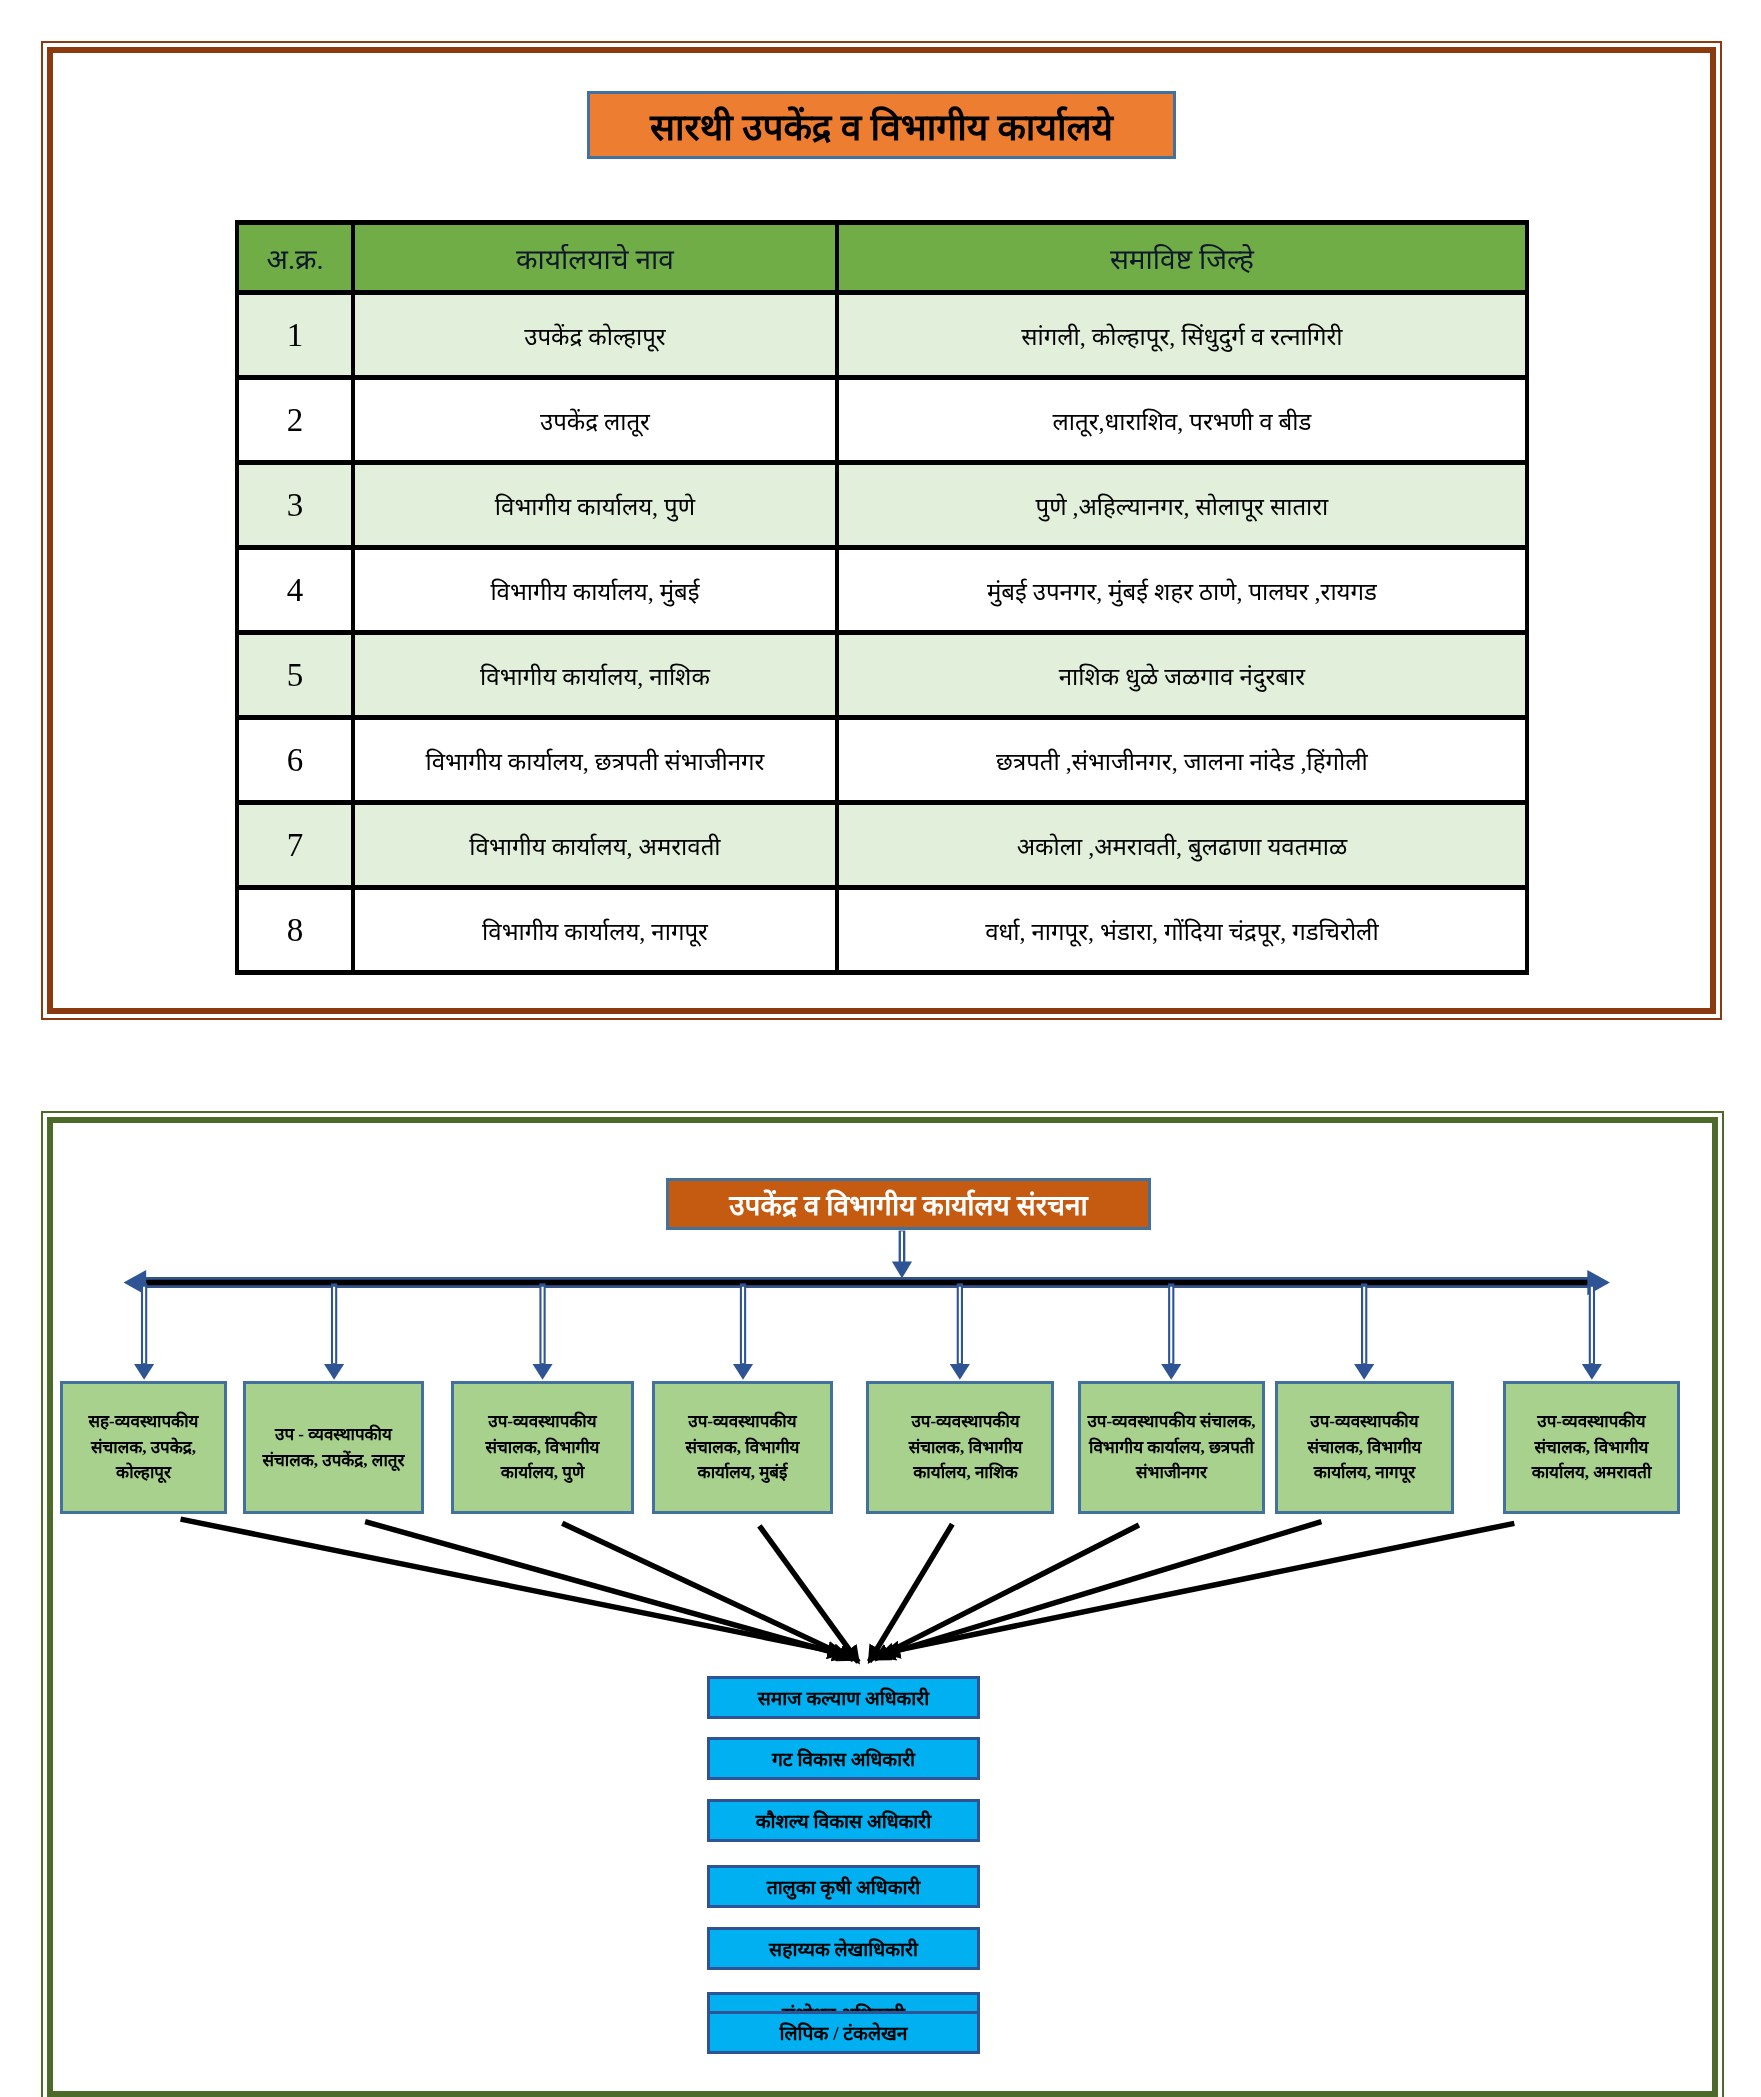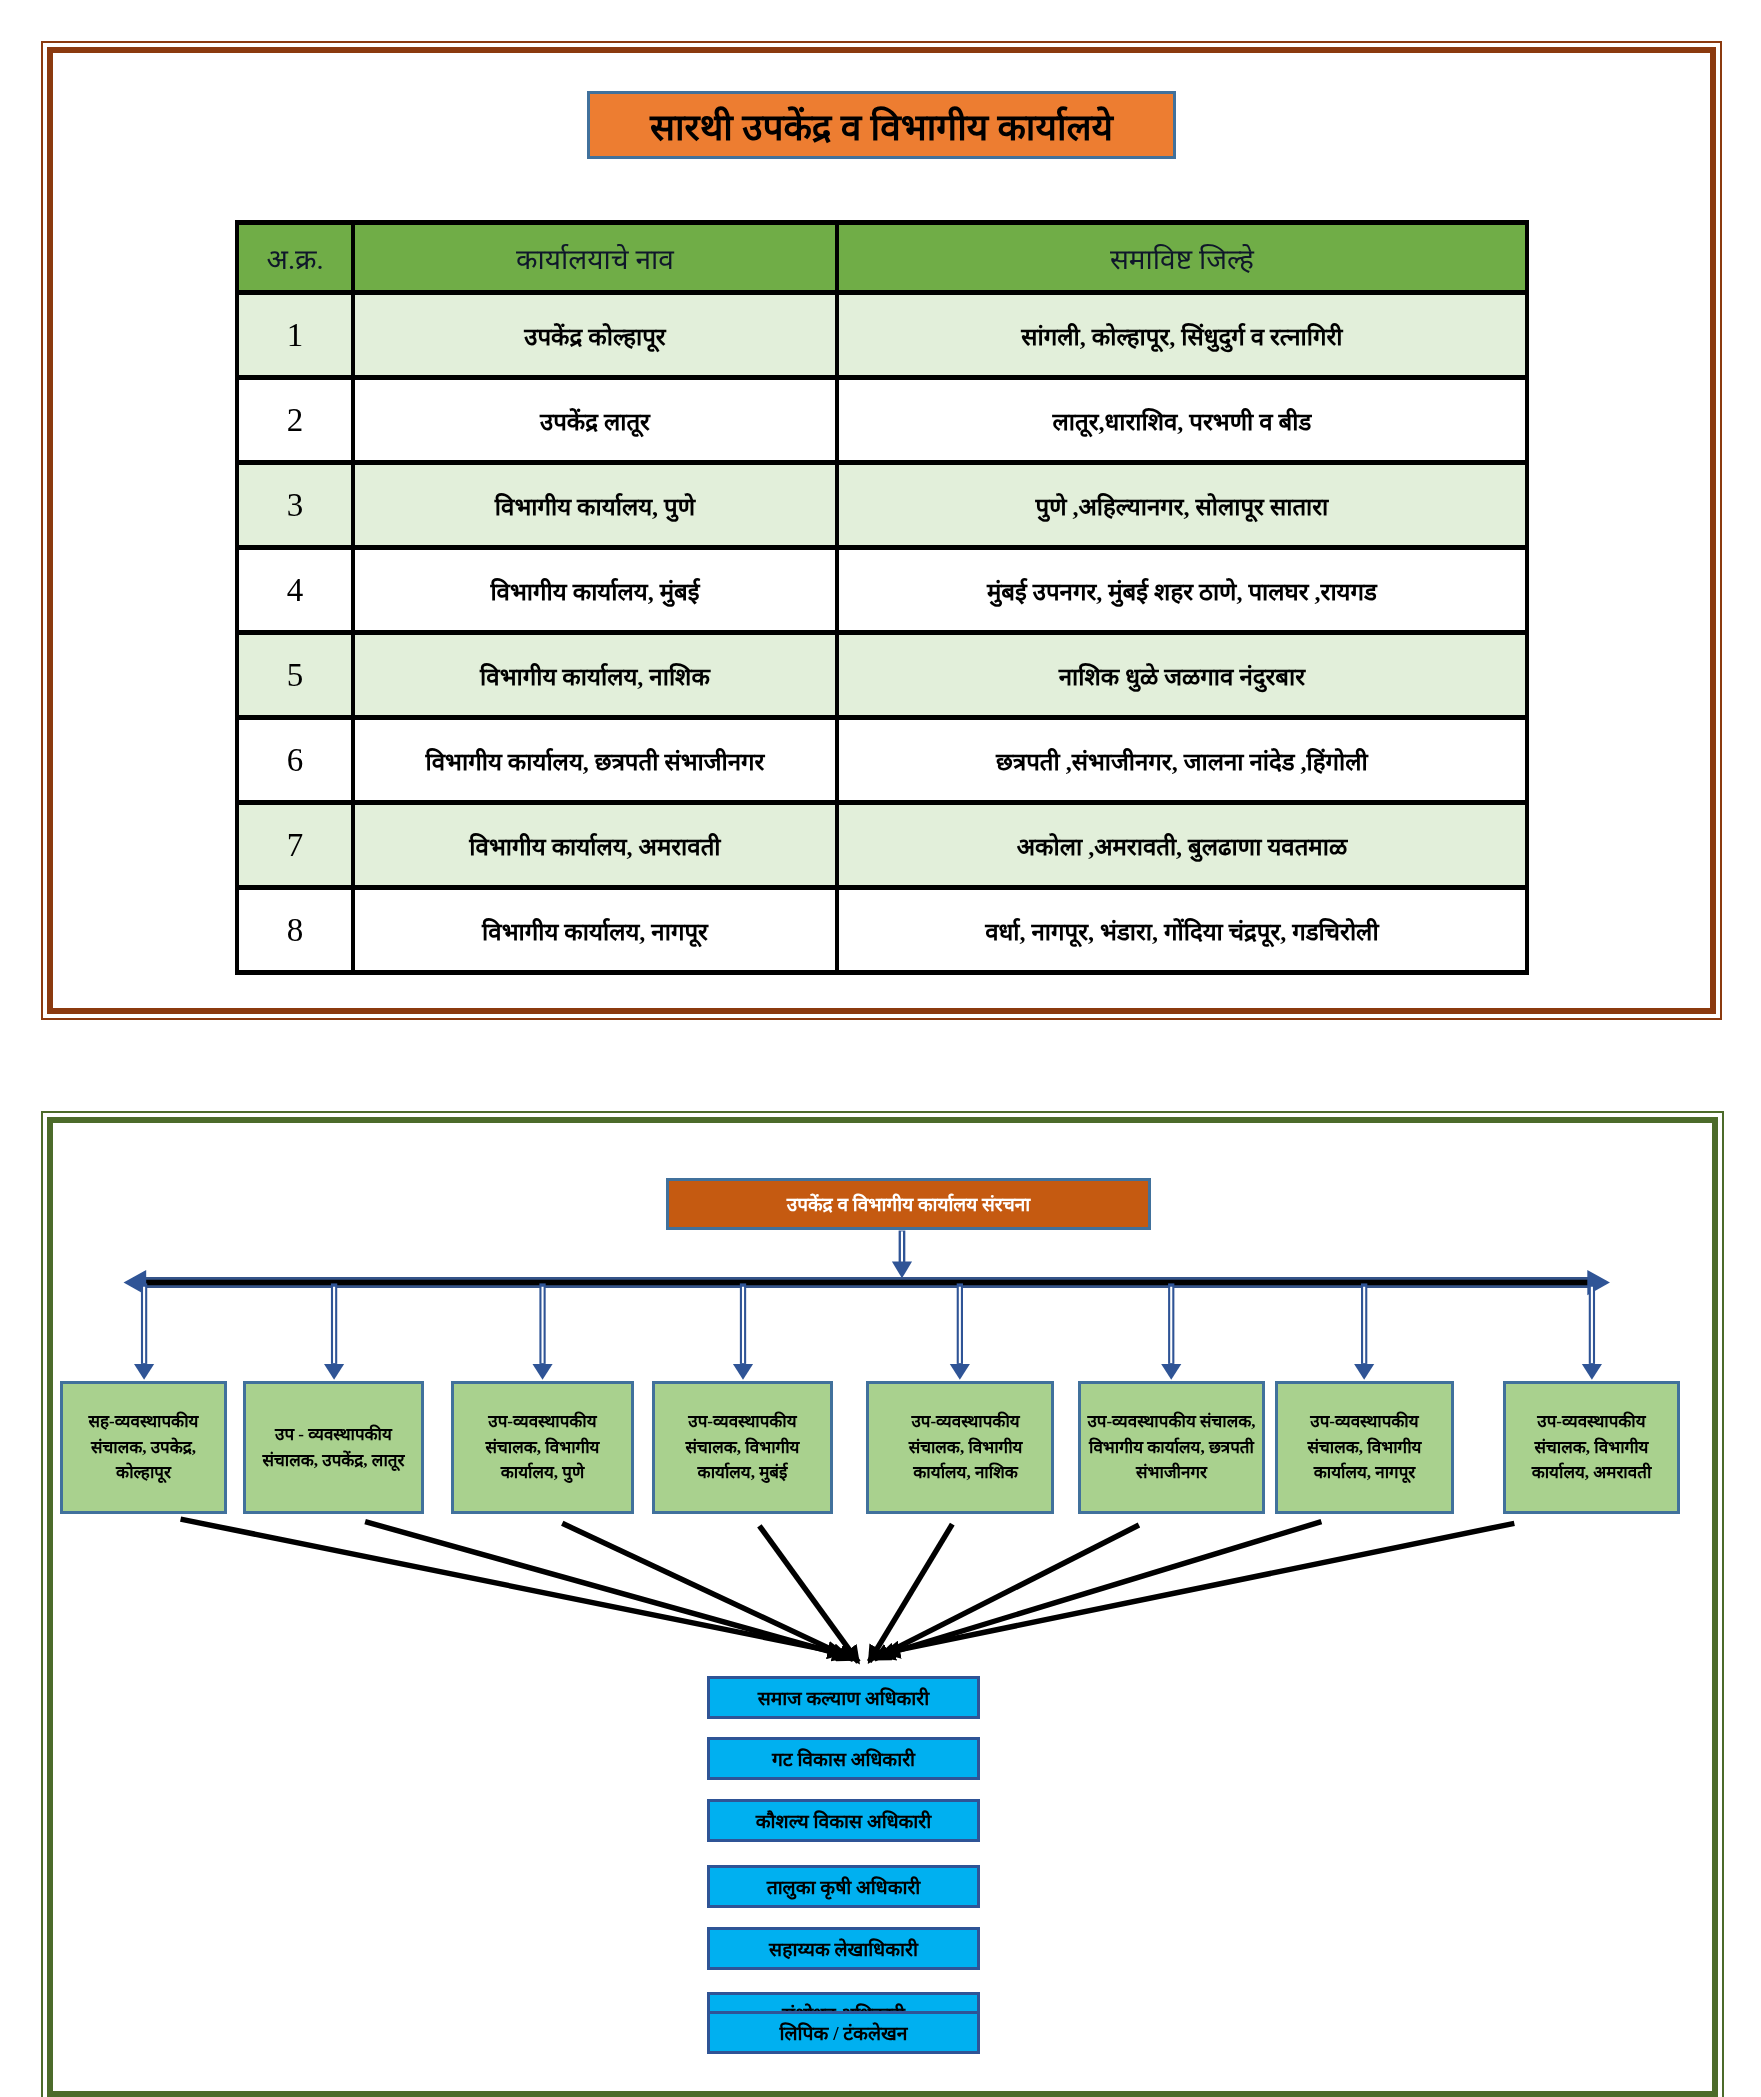--- a/index.html
+++ b/index.html
@@ -25,27 +25,27 @@
   .offices-table{position:absolute;left:235px;top:220px;width:1294px;
                  border-collapse:collapse;table-layout:fixed;}
   .offices-table th,.offices-table td{
       border:4.2px solid #000;border-top-width:5.9px;border-bottom-width:5.9px;
       text-align:center;vertical-align:middle;padding:0 8.4px;}
   .offices-table thead tr{height:70px;}
   .offices-table thead th{background:#70AD47;font-size:28px;font-weight:normal;color:#0f172a;}
   .offices-table tbody tr{height:85px;background:#ffffff;}
   .offices-table tbody tr:nth-child(odd){background:#E2EFDA;}
   .offices-table td.num{font-size:33px;font-weight:normal;}
-  .offices-table td.txt{font-size:24px;font-weight:bold;}
+  .offices-table td.txt{font-size:24px;font-weight:normal;}
 
   
   .title2{position:absolute;left:666px;top:1178px;width:485px;height:52px;
           background:#C55A11;border:3.4px solid #41719C;
           display:flex;align-items:center;justify-content:center;
-          font-size:19px;font-weight:bold;color:#ffffff;white-space:nowrap;}
+          font-size:28px;font-weight:bold;color:#ffffff;white-space:nowrap;}
 
   
   .gbox{position:absolute;top:1381px;height:133px;background:#A9D18E;border:3.4px solid #41719C;
         display:flex;align-items:center;justify-content:center;text-align:center;
         font-size:17px;font-weight:bold;line-height:1.5;color:#000;padding:0 5.9px;}
   .g1{left:60px;width:167px;}
   .g2{left:243px;width:181px;}
   .g3{left:451px;width:183px;}
   .g4{left:652px;width:181px;}
   .g5{left:866px;width:188px;padding-left:17px;}

